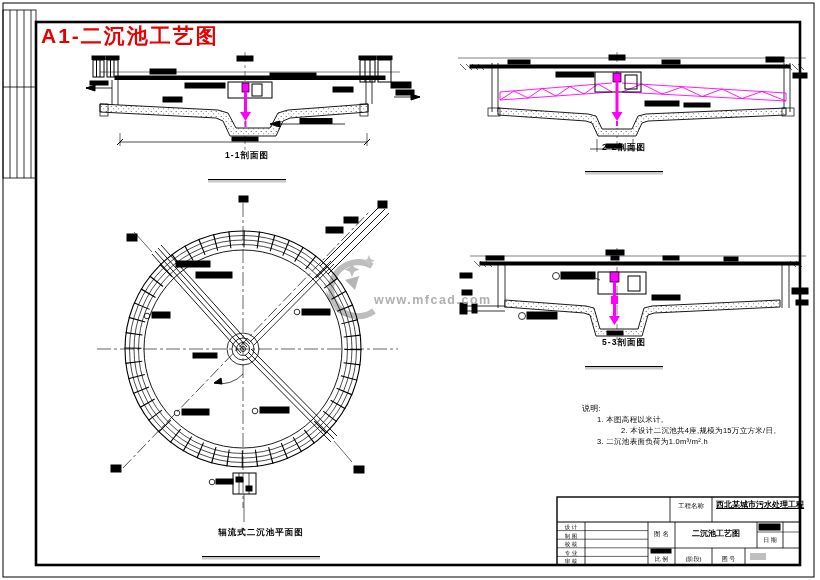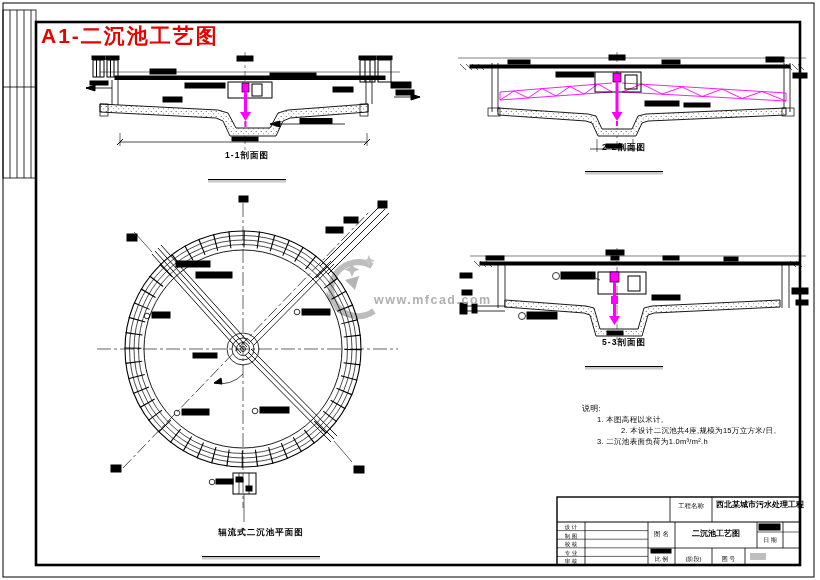--- a/index.html
+++ b/index.html
@@ -16,21 +16,21 @@
   #label-plan{left:202px;top:527px;width:118px;}
   .note{font-size:7.5px;letter-spacing:.3px;}
   #notes-heading{left:582px;top:403px;font-size:8px;}
   #note-1{left:597px;top:415px;text-align:right;}
   #note-2{left:621px;top:426px;}
   #note-3{left:597px;top:437px;}
   .wm-brand{left:378px;top:259px;font-size:30px;font-weight:bold;color:#999;letter-spacing:11px;opacity:.8;}
   .wm-url{left:374px;top:293px;font-size:12.5px;font-weight:bold;color:#a8a8a8;letter-spacing:1.5px;opacity:.9;}
   .tb{line-height:1;text-align:center;}
   #tb-proj-label{left:670px;top:503px;width:42px;font-size:6.5px;}
-  #tb-proj-name{left:712px;top:501px;width:96px;font-size:8px;font-weight:bold;}
+  #tb-proj-name{left:712px;top:501px;width:96px;font-size:8px;font-weight:bold;text-decoration:underline;}
   #tb-draw-label{left:648px;top:531px;width:27px;font-size:6.5px;}
   #tb-draw-name{left:675px;top:530px;width:82px;font-size:8px;font-weight:bold;}
   #tb-date{left:757px;top:537px;width:26px;font-size:6px;}
   #tb-scale{left:648px;top:556px;width:27px;font-size:6px;}
   #tb-stage{left:675px;top:556px;width:37px;font-size:6px;}
   #tb-num{left:712px;top:556px;width:33px;font-size:6px;}
   .tb-row{width:28px;left:557px;font-size:5.5px;}
   #tb-r0{top:525px;} #tb-r1{top:533.5px;} #tb-r2{top:542px;} #tb-r3{top:550.5px;} #tb-r4{top:559px;}
 </style>
 </head>

